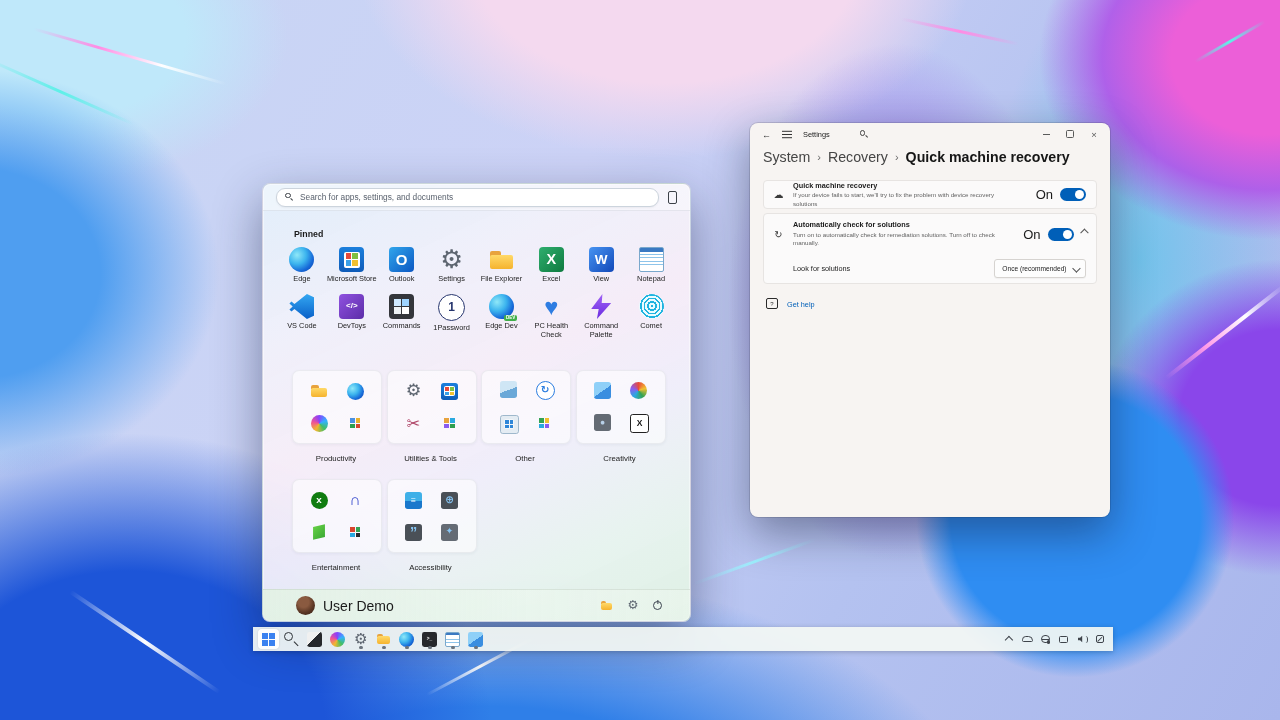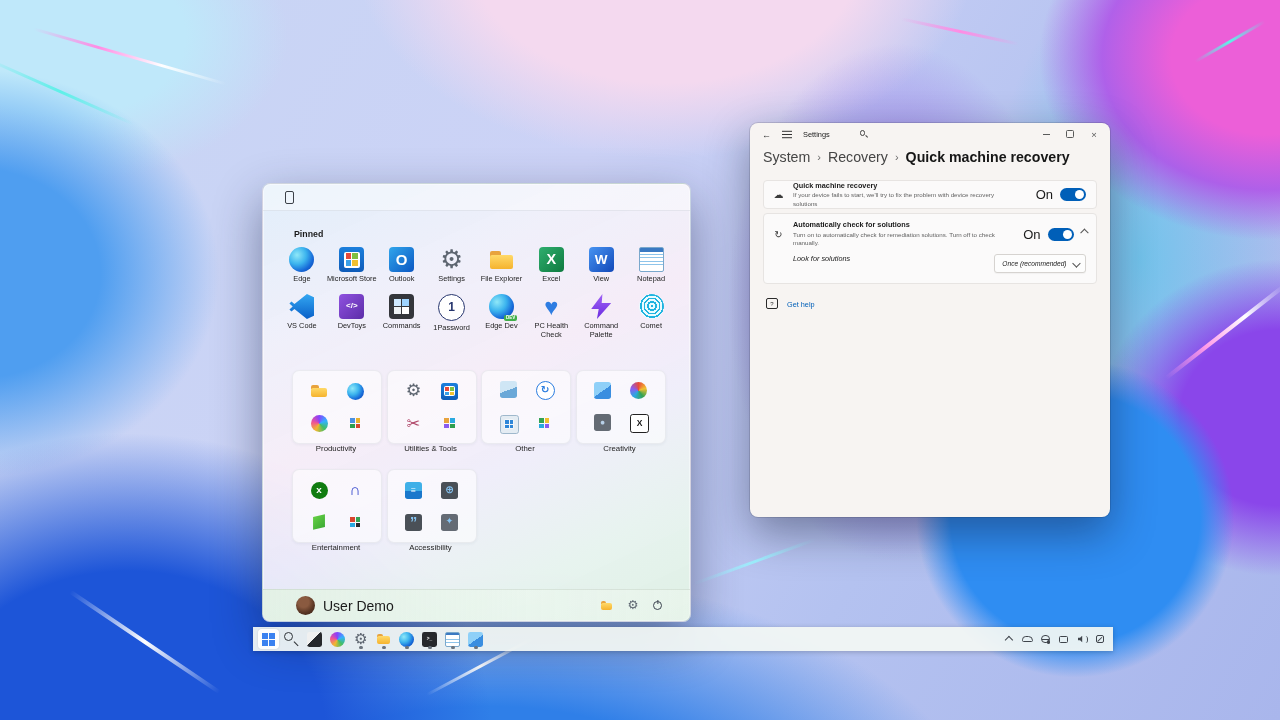--- a/index.html
+++ b/index.html
@@ -29,21 +29,21 @@
   .sm-h{font-size:8.8px;font-weight:700;color:#1b1b1b;}
   .h-pinned{position:absolute;left:31px;top:45px;}
   .pin-grid{position:absolute;left:14px;right:14px;top:63px;display:grid;grid-template-columns:repeat(8,1fr);row-gap:10px;}
   .pin-tile{display:flex;flex-direction:column;align-items:center;cursor:default;}
   .pin-tile .lbl{margin-top:3px;font-size:7.4px;color:#1c1c1c;text-align:center;line-height:1.2;max-width:52px;}
   .all-row{position:absolute;left:31px;right:26px;top:163px;display:flex;justify-content:space-between;align-items:center;}
   .view-sel{display:flex;align-items:center;gap:5px;font-size:7.8px;color:#333;}
   .cat-grid{position:absolute;left:29px;top:186px;display:grid;grid-template-columns:repeat(4,94.5px);row-gap:16px;}
   .cat-card{width:88px;height:72px;border-radius:7px;background:rgba(255,255,255,.58);border:1px solid rgba(120,130,150,.12);
     display:grid;grid-template-columns:17px 17px;column-gap:19px;row-gap:15px;place-content:center;box-shadow:0 1px 3px rgba(40,60,90,.06);}
-  .cat-lbl{margin-top:0;font-size:7.8px;color:#1c1c1c;text-align:center;width:88px;}
+  .cat-lbl{margin-top:10px;font-size:7.8px;color:#1c1c1c;text-align:center;width:88px;}
   .sm-footer{position:absolute;left:0;right:0;bottom:0;height:32px;border-top:1px solid rgba(100,120,100,.14);
     background:linear-gradient(90deg,rgba(226,244,224,.75),rgba(238,248,238,.55) 60%,rgba(240,248,240,.5));
     border-radius:0 0 8px 8px;display:flex;align-items:center;justify-content:space-between;padding:0 28px 0 33px;box-sizing:border-box;}
   .user{display:flex;align-items:center;gap:8px;}
   .avatar{width:19px;height:19px;border-radius:50%;background:radial-gradient(circle at 40% 32%,#8a5a40 0 30%,#5c3826 60%,#2e1a10 100%);}
   .user .uname{font-size:14px;color:#1b1b1b;}
   .foot-icons{display:flex;align-items:center;gap:14px;}
   
   .ic{position:relative;display:flex;align-items:center;justify-content:center;flex:0 0 auto;}
   .ic span.g{line-height:1;font-weight:700;}
@@ -78,21 +78,21 @@
   .mclose{font-size:9.5px;}
   .crumbs{position:absolute;left:13px;top:26px;display:flex;align-items:center;font-size:14.2px;color:#454545;}
   .crumbs .sep{margin:0 7px;font-size:11px;color:#6a6a6a;}
   .crumbs .last{font-weight:700;color:#161616;}
   .cards{position:absolute;left:13px;right:13px;top:57px;}
   .card{background:#fbfafa;border:1px solid #e7e4e2;border-radius:4px;display:flex;align-items:center;box-sizing:border-box;}
   .c1{height:29px;margin-bottom:4px;}
   .cardgroup{border:1px solid #e7e4e2;border-radius:4px;background:#fbfafa;overflow:hidden;}
   .cardgroup .card{border:none;border-radius:0;background:transparent;}
   .c2{height:40px;}
-  .row3{height:29px;border-top:1px solid #ededeb;padding-left:29px;display:flex;align-items:flex-start;font-style:italic;}
+  .row3{height:29px;border-top:1px solid #ededeb;padding-left:29px;display:flex;align-items:center;}
   .card-ic{width:29px;display:flex;justify-content:center;font-size:10px;color:#3c3c3c;flex:0 0 auto;}
   .card-tx{flex:1;min-width:0;padding-right:6px;}
   .card-t{font-size:7.3px;font-weight:700;color:#1b1b1b;}
   .card-d{font-size:6.2px;color:#5f5f5f;margin-top:1.5px;line-height:1.35;max-width:218px;}
   .card-right{display:flex;align-items:center;gap:7px;padding-right:10px;flex:0 0 auto;}
   .on{font-size:13px;color:#1b1b1b;}
   .toggle{position:relative;width:26px;height:13px;border-radius:7px;background:#005fb8;display:inline-block;}
   .toggle::after{content:'';position:absolute;right:2px;top:2px;width:9px;height:9px;border-radius:50%;background:#fff;}
   .row3-l{flex:1;font-size:7.3px;color:#1b1b1b;}
   .dd{height:17px;margin-right:10px;padding:0 7px;border:1px solid #d6d3d0;border-radius:3px;background:#fdfdfd;display:flex;align-items:center;gap:6px;font-size:6.6px;color:#1b1b1b;box-shadow:0 1px 1px rgba(0,0,0,.04);}
@@ -128,20 +128,24 @@
   <div class="streak" style="left:-20px;top:90px;width:160px;height:3px;background:linear-gradient(90deg,transparent,#5ef0e8,transparent);transform:rotate(24deg);"></div>
   <div class="streak" style="left:55px;top:640px;width:180px;height:3.5px;background:linear-gradient(90deg,transparent,#ffffff,transparent);transform:rotate(34deg);"></div>
   <div class="streak" style="left:420px;top:665px;width:120px;height:3px;background:linear-gradient(90deg,transparent,#ffffff,transparent);transform:rotate(-28deg);"></div>
   <div class="streak" style="left:1150px;top:330px;width:150px;height:3.5px;background:linear-gradient(90deg,transparent,#ff9be8,#fff,transparent);transform:rotate(-38deg);"></div>
   <div class="streak" style="left:1190px;top:40px;width:80px;height:3px;background:linear-gradient(90deg,transparent,#5ef0e8,transparent);transform:rotate(-30deg);"></div>
   <div class="streak" style="left:900px;top:30px;width:120px;height:3px;background:linear-gradient(90deg,transparent,#ff8ce4,transparent);transform:rotate(12deg);"></div>
   <div class="streak" style="left:690px;top:560px;width:130px;height:3px;background:linear-gradient(90deg,transparent,#9ef0ff,transparent);transform:rotate(-20deg);"></div>
 
   <section class="startmenu">
     <div class="sm-strip">
+      <div class="searchbox">
+        <span class="css-search" style="--s:9px;"></span>
+        <span class="ph">Search for apps, settings, and documents</span>
+      </div>
       <span class="phone"></span>
     </div>
     <div class="sm-h h-pinned">Pinned</div>
     <div class="pin-grid" id="pinGrid">
         <div class="pin-tile">
           <div class="ic" style="height: 25px; width: 25px; border-radius: 50%; background: radial-gradient(circle at 32% 32%, rgb(143, 232, 248) 0%, rgb(60, 180, 238) 38%, rgb(22, 104, 216) 68%, rgb(10, 63, 156) 100%);"></div>
           <div class="lbl">Edge</div>
         </div>
         <div class="pin-tile">
           <div class="ic" style="height: 25px; width: 25px; border-radius: 4px; background: linear-gradient(rgb(27, 127, 220), rgb(14, 91, 184));">

